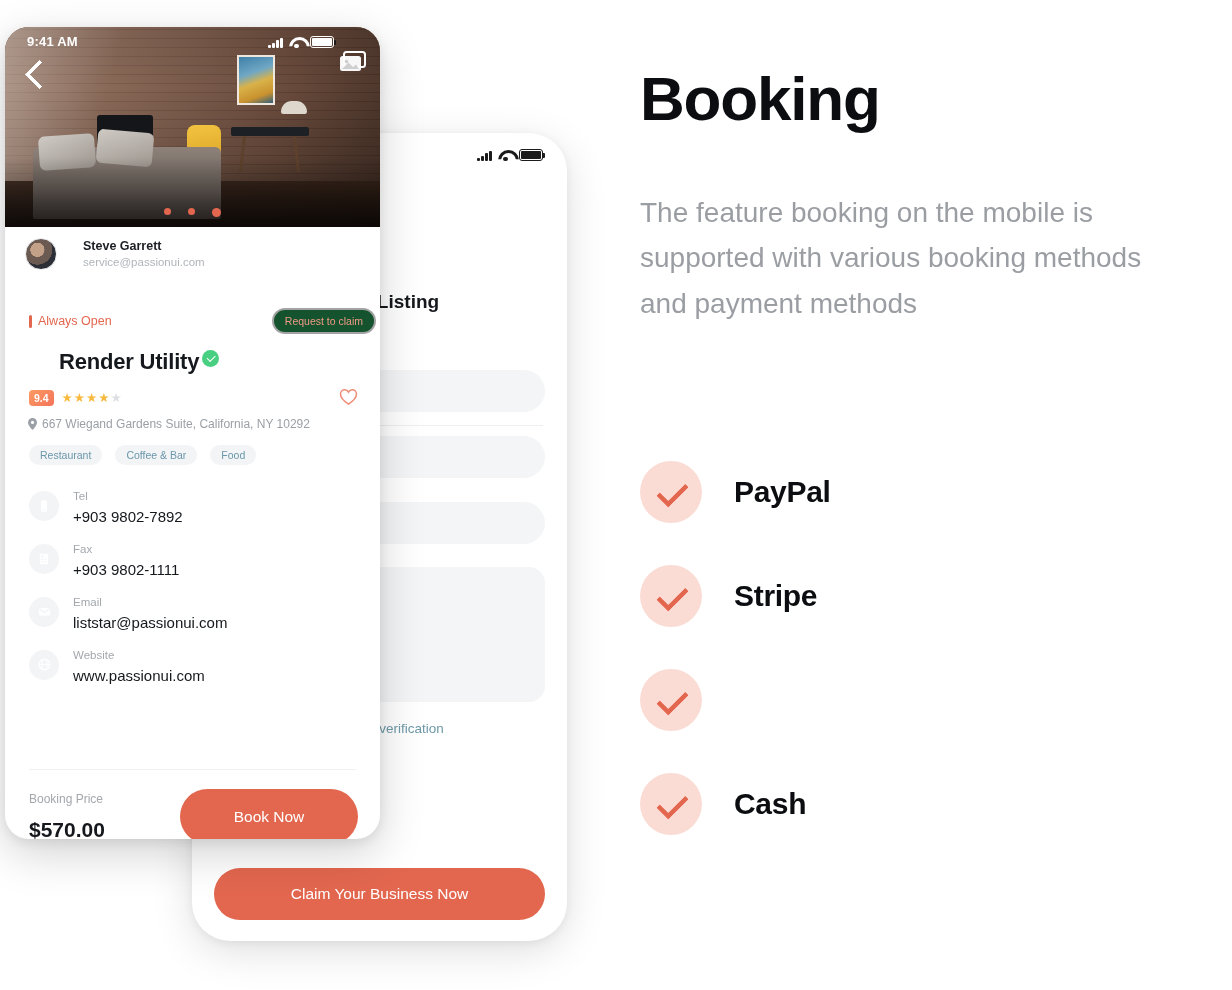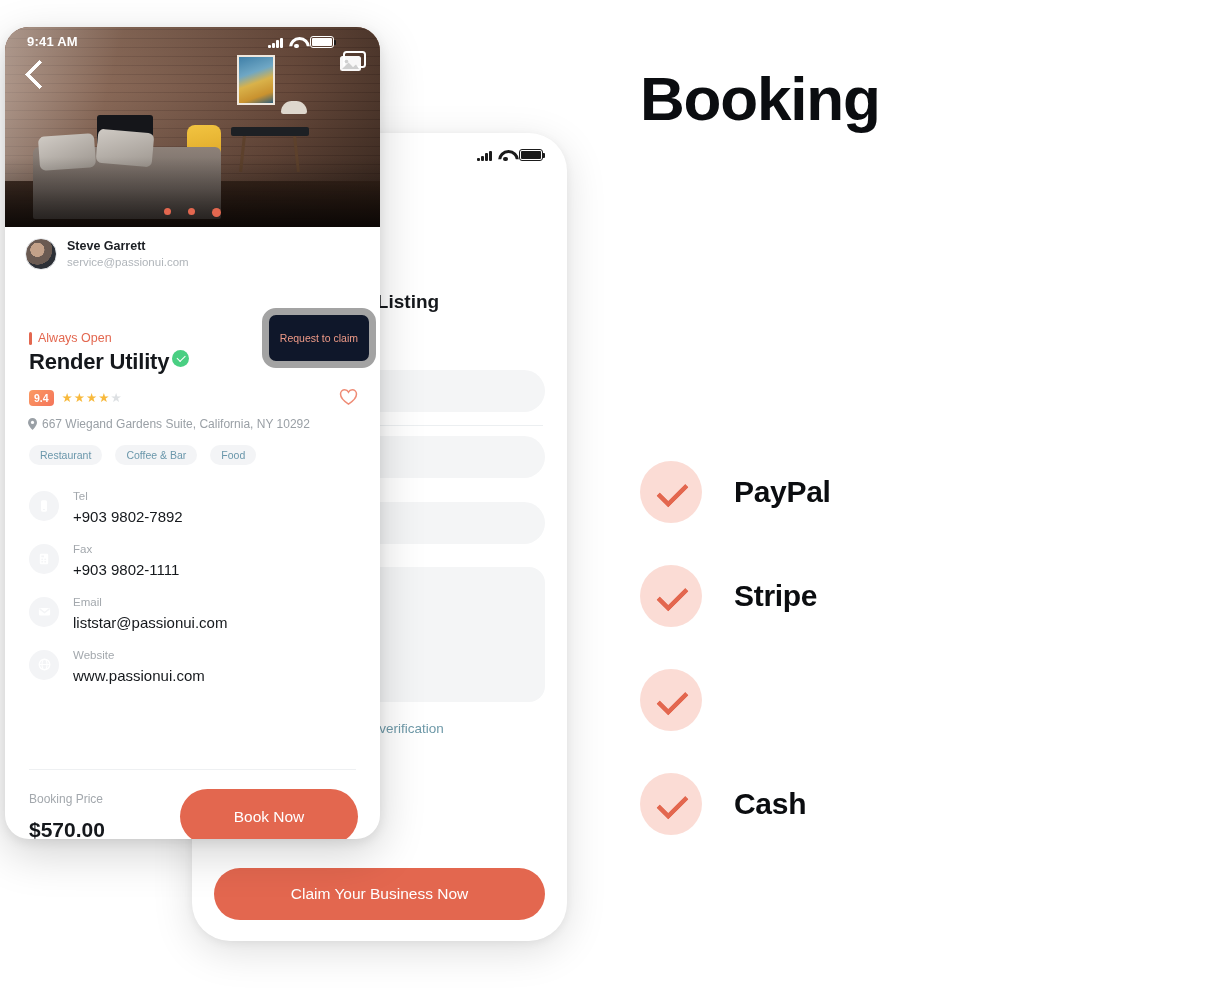--- a/index.html
+++ b/index.html
@@ -223,50 +223,50 @@
   .profile-row {
     position:absolute; left: 0; top: 204px; width: 375px; height: 46px;
     display:flex; align-items:center; padding-left: 20px; box-sizing:border-box;
   }
   .avatar {
     width: 30px; height: 30px; border-radius:50%;
     background: radial-gradient(circle at 38% 36%, #c3a189 0 26%, #6a5a52 27% 55%, #2c2f36 56% 100%);
     border: 1.5px solid #e9ecef;
     flex: none;
   }
-  .profile-names { margin-left: 10px; line-height: 1.25; }
+  .profile-names { margin-left: 26px; line-height: 1.25; }
   .p-name { font-size: 12.5px; font-weight: bold; color: #1b1e23; }
   .p-mail { font-size: 11.5px; color: #b0b5ba; margin-top: 1px; }
 
   
   .open-row {
     position:absolute; left: 0; top: 281px; width: 389px;
     display:flex; align-items:center; justify-content:space-between;
     padding: 0 18px 0 24px; box-sizing:border-box;
   }
   .always-open {
     font-size: 12.5px; color: #e3674f; position: relative; padding-left: 9px;
   }
   .always-open::before{
     content:""; position:absolute; left:0; top:1px; width:2.5px; height:13px;
     background:#e3674f; border-radius:2px;
   }
   .claim-pill {
-    border: 7px solid #a3a3a3; color: #ef9a87;
-    background: #0f172a;
+    border: 2px solid #a3a3a3; color: #ef9a87;
+    background: #14532d;
     font-size: 10.5px; border-radius: 14px;
-    padding: 17px 11px; cursor: pointer;
+    padding: 5px 11px; cursor: pointer;
     font-family: "Liberation Sans", sans-serif;
   }
 
   .title-row {
     position:absolute; left: 24px; top: 322px;
     display:flex; align-items:flex-start; gap: 3px;
   }
-  .biz-title { font-size: 22px; font-weight: bold; color: #15181c; letter-spacing: -.2px; }
+  .biz-title { font-size: 22px; font-weight: bold; color: #15181c; letter-spacing: -.2px; margin-left: 30px; }
   .verified {
     width: 17px; height: 17px; border-radius:50%;
     background:#49cf82; margin-top: 1px; position: relative; flex:none;
   }
   .verified::after{
     content:""; position:absolute; left:4.4px; top:4.7px;
     width:7px; height:3.6px;
     border-left:1.9px solid #fff; border-bottom:1.9px solid #fff;
     transform: rotate(-45deg);
   }
@@ -559,20 +559,21 @@
       <div>
         <div class="price-label">Booking Price</div>
         <div class="price-value">$570.00</div>
       </div>
       <button class="book-btn">Book Now</button>
     </div>
   </div>
 
   <div id="right-panel">
     <div class="rp-title">Booking</div>
+    <div class="rp-sub">The feature booking on the mobile is supported with various booking methods and payment methods</div>
 
     <div class="rp-list">
       <div class="rp-item">
         <span class="rp-check"></span>
         <span class="rp-label">PayPal</span>
       </div>
       <div class="rp-item">
         <span class="rp-check"></span>
         <span class="rp-label">Stripe</span>
       </div>

